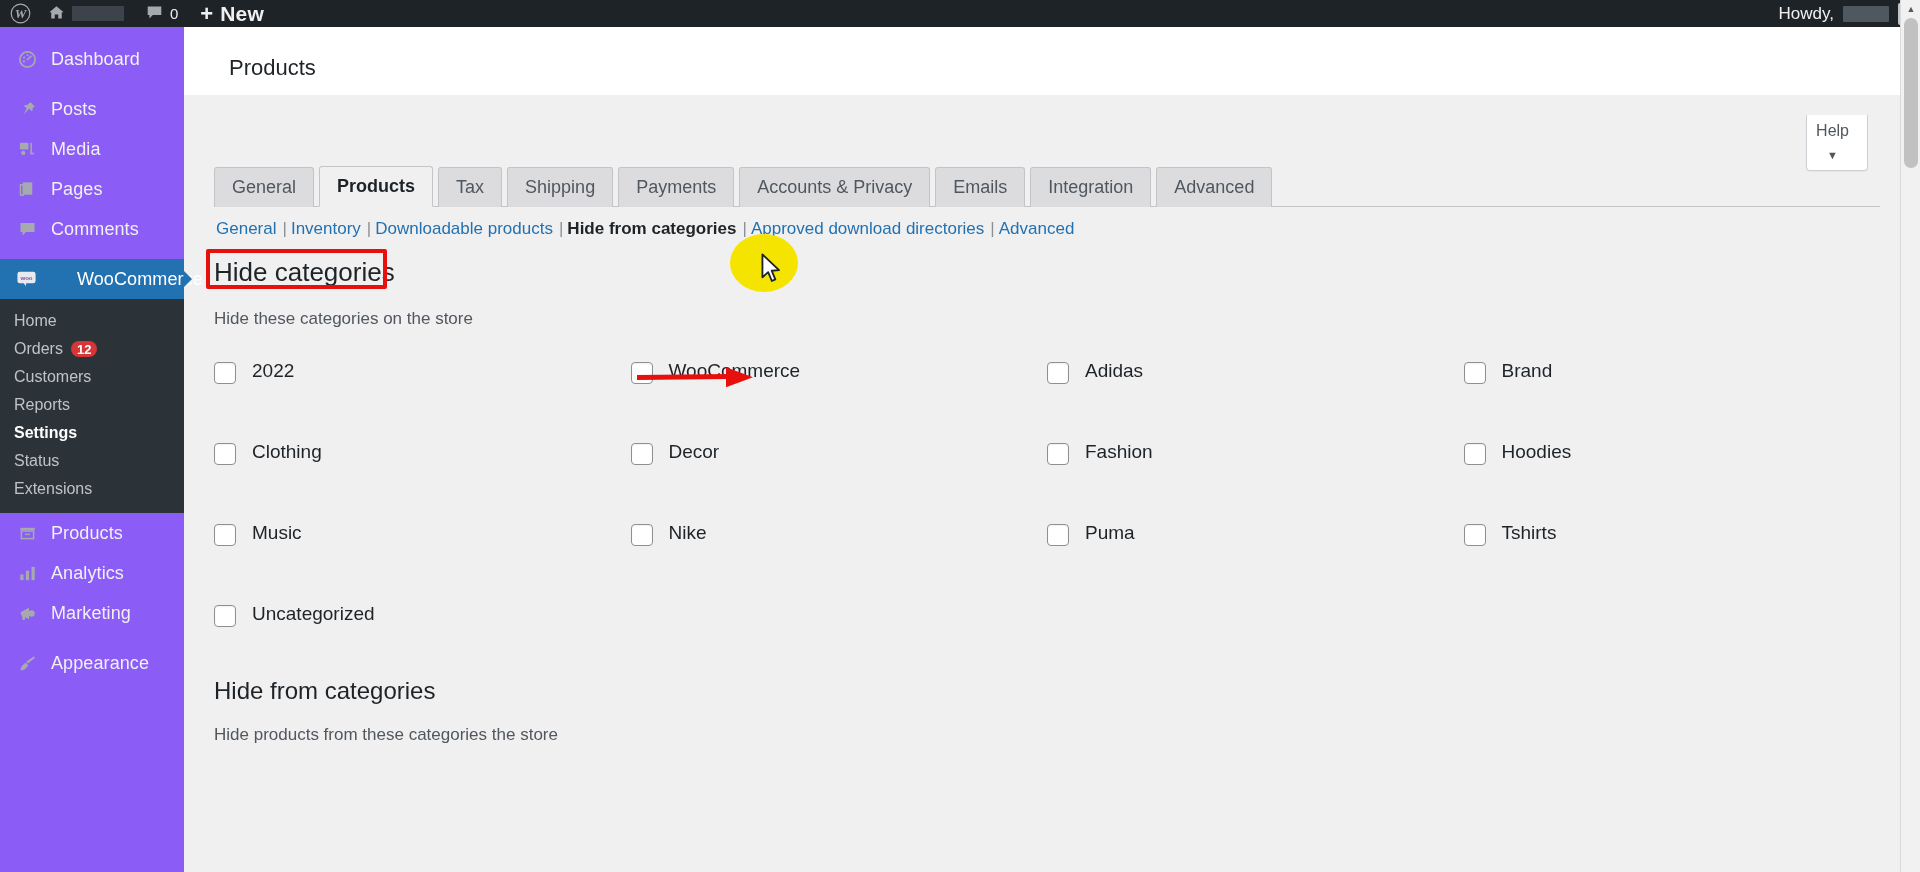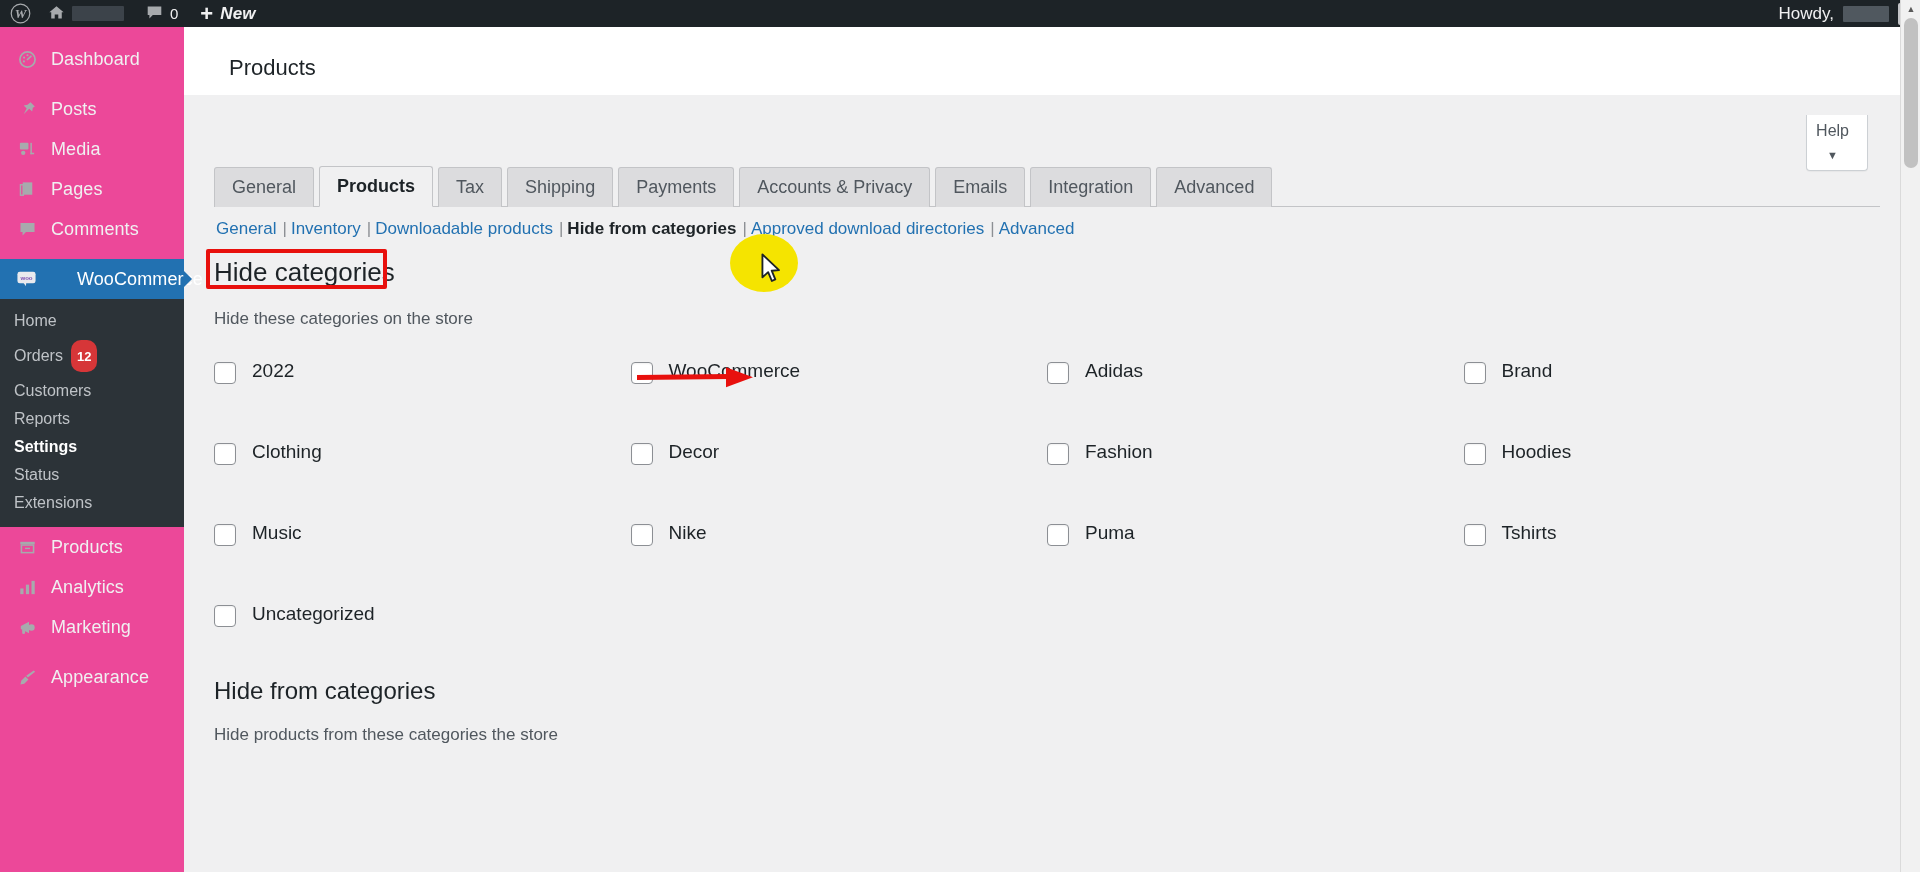--- a/index.html
+++ b/index.html
@@ -17,21 +17,21 @@
     background: #1d2327; color: #f0f0f1;
     display: flex; align-items: center;
     font-size: 16px;
     z-index: 40;
   }
   .ab-item { display: flex; align-items: center; gap: 7px; padding: 0 11px; height: 27px; color: #f0f0f1; }
   .ab-logo { font-size: 20px; line-height: 1; padding-left: 10px; padding-right: 6px; color: #a7aaad; }
   .ab-icon { color: #a7aaad; font-size: 17px; line-height: 1; display:inline-block; }
   .ab-redact { display: inline-block; width: 52px; height: 15px; background: #3c434a; border-radius: 1px; }
   .ab-count { font-size: 15px; color:#f0f0f1; }
-  .ab-new { font-size: 17px; font-weight: 600; letter-spacing: .2px; font-style: italic; }
+  .ab-new { font-size: 21px; font-weight: 600; letter-spacing: .2px; }
   .ab-plus { font-size: 22px; font-weight: 700; color: #f0f0f1; line-height: 1; }
   .ab-right { margin-left: auto; display: flex; align-items: center; gap: 9px; }
   .ab-howdy { font-size: 17px; }
   .ab-user-redact { display:inline-block; width: 46px; height: 16px; background:#50585f; border-radius:1px;}
   .ab-avatar {
     width: 22px; height: 22px; background: #c3c4c7; border-radius: 2px;
     position: relative; overflow: hidden;
   }
   .ab-avatar::before { content:""; position:absolute; left:7px; top:3px; width:8px; height:8px; border-radius:50%; background:#8a8f94; }
   .ab-avatar::after { content:""; position:absolute; left:3px; top:12px; width:16px; height:11px; border-radius:8px 8px 0 0; background:#8a8f94; }
@@ -45,21 +45,21 @@
     position:absolute; left: 0; width: 20px; height: 18px;
     display:flex; align-items:center; justify-content:center;
     color:#5a5a5a; font-size: 9px; background:#f1f1f1;
   }
   .sb-arrow.up { top: 0; }
   .sb-thumb { position:absolute; top:18px; left:3px; width:14px; height:150px; background:#c1c1c1; border-radius:7px; }
 
   
   .sidebar {
     position: absolute; top: 27px; left: 0; width: 184px; height: 845px;
-    background: #ec4899; color: #c3c4c7;
+    background: #8b5cf6; color: #c3c4c7;
     font-size: 18px; z-index: 30;
   }
   .menu-item {
     display: flex; align-items: center; gap: 13px;
     height: 40px; padding-left: 16px; color: #f0f0f1; position: relative;
   }
   .menu-item .label { font-size: 18px; letter-spacing: .1px; }
   .menu-item .micon { width: 22px; display: flex; justify-content: center; color: #a7aaad; }
   .menu-item.spacer-top { margin-top: 12px; }
   .menu-item.current {
@@ -72,21 +72,21 @@
     border-left: 8px solid #2271b1;
   }
   .submenu { background: #2c3338; padding: 8px 0 10px 0; }
   .submenu-item {
     display: flex; align-items: center; gap: 8px;
     padding: 5px 0 5px 14px; font-size: 16px; color: #bfc3c7;
   }
   .submenu-item.active { color: #fff; font-weight: 700; }
   .badge {
     display: inline-flex; align-items: center; justify-content: center;
-    min-width: 22px; height: 32px; padding: 0 6px;
+    min-width: 22px; height: 16px; padding: 0 6px;
     background: #d63638; color: #fff; border-radius: 10px;
     font-size: 13px; font-weight: 600;
   }
   .menu-sep { height: 10px; }
 
   
   .content {
     position: absolute; top: 27px; left: 184px; right: 0; bottom: 0;
     background: #f0f0f1;
   }

